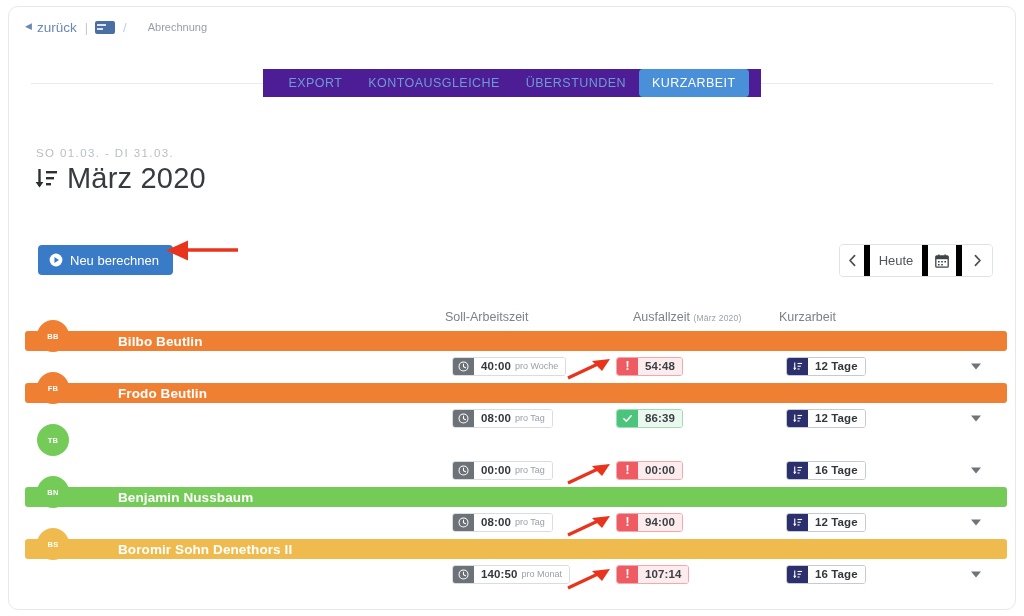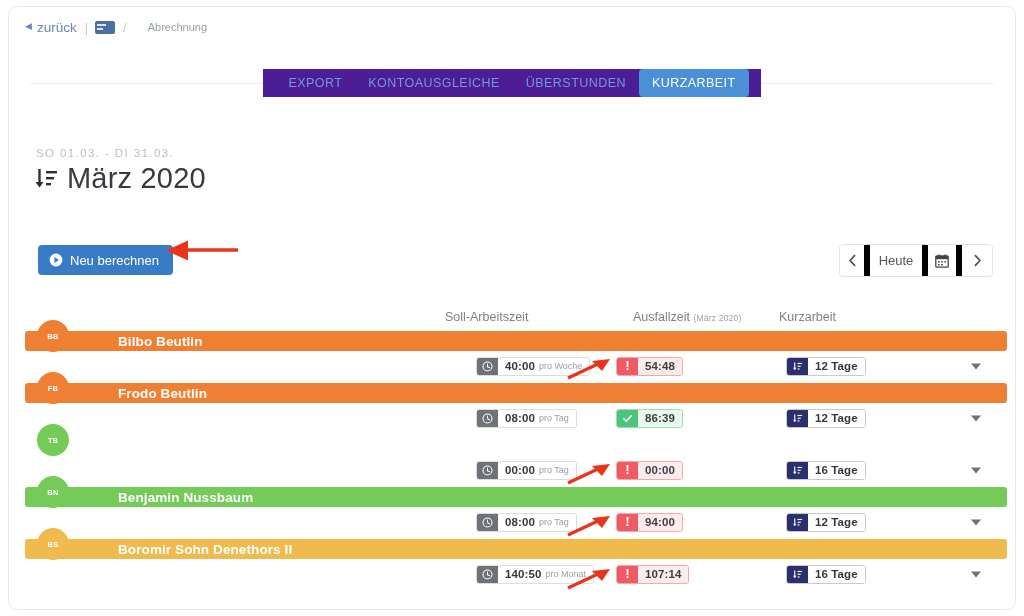--- a/index.html
+++ b/index.html
@@ -307,21 +307,20 @@
     padding: 0 7px;
     gap: 4px;
   }
   .pill .val { font-weight: bold; letter-spacing: 0.1px; }
   .pill .unit { font-size: 9px; font-weight: normal; }
 
   
   .pill-soll {
     left: 443px;
     border: 1px solid #d9dde2;
-    margin-left: 24px;
   }
   .pill-soll .icon-part { background: #6d7278; }
   .pill-soll .text-part { background: #ffffff; color: #33383d; }
   .pill-soll .unit { color: #9aa0a7; }
   .clock-svg { width: 11px; height: 11px; display: block; }
 
   
   .pill-aus { left: 607px; }
   .pill-aus.bad { border: 1px solid #f2a9ad; }
   .pill-aus.bad .icon-part { background: #ef5b62; color: #fff; font-weight: bold; font-size: 12px; }

